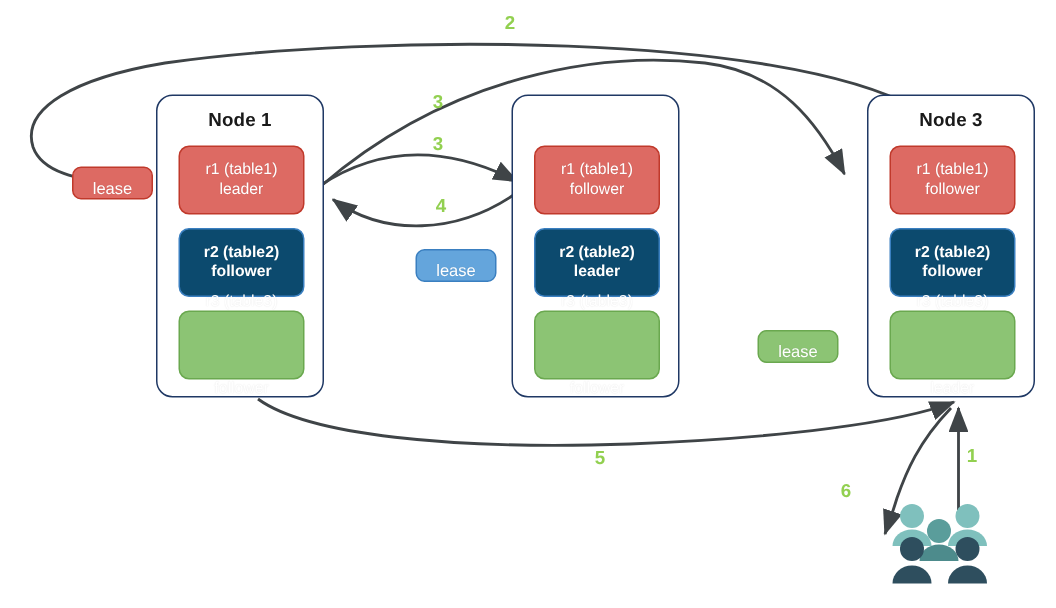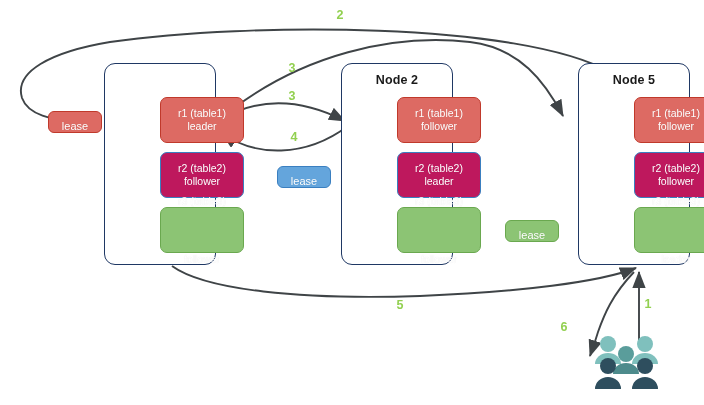--- a/index.html
+++ b/index.html
@@ -46,25 +46,24 @@
     border-radius: 7px;
     box-sizing: border-box;
     display: flex;
     flex-direction: column;
     align-items: center;
     justify-content: center;
     color: #ffffff;
     font-size: 10.5px;
     line-height: 13px;
     text-shadow: 0 0 1px rgba(0,0,0,0.12);
-    margin-left: 41px;
   }
   .replica .l1, .replica .l2 { display: block; }
   .rep-red   { background: #dd6a63; border: 1.6px solid #c0392b; }
-  .rep-blue  { background: #be185d; border: 1.6px solid #3a7fc0; }
+  .rep-blue  { background: #0c4a6e; border: 1.6px solid #3a7fc0; font-weight: bold; }
   .rep-green { background: #8cc474; border: 1.6px solid #6aa84f; gap: 45px; }
   .lease {
     position: absolute;
     border-radius: 6px;
     box-sizing: border-box;
     display: flex;
     align-items: flex-end;
     justify-content: center;
     color: #ffffff;
     font-size: 11px;
@@ -133,54 +132,54 @@
 
   <div class="lease lease-blue" style="left:277px; top:166px;">
     <span>lease</span>
   </div>
 
   <div class="lease lease-green" style="left:505px; top:220px;">
     <span>lease</span>
   </div>
 
   <div class="node-box" style="left:104px; top:63px; width:112px; height:202px;">
+    <div class="node-title">Node 1</div>
 
     <div class="replica rep-red" style="top:33px;">
       <span class="l1">r1 (table1)</span>
       <span class="l2">leader</span>
     </div>
     <div class="replica rep-blue" style="top:88px;">
       <span class="l1">r2 (table2)</span>
       <span class="l2">follower</span>
     </div>
     <div class="replica rep-green" style="top:143px;">
       <span class="l1">r3 (table3)</span>
       <span class="l2">follower</span>
     </div>
   </div>
 
   <div class="node-box" style="left:341px; top:63px; width:112px; height:202px;">
-    <div class="node-title">Node 2</div>
 
     <div class="replica rep-red" style="top:33px;">
       <span class="l1">r1 (table1)</span>
       <span class="l2">follower</span>
     </div>
     <div class="replica rep-blue" style="top:88px;">
       <span class="l1">r2 (table2)</span>
       <span class="l2">leader</span>
     </div>
     <div class="replica rep-green" style="top:143px;">
       <span class="l1">r3 (table3)</span>
       <span class="l2">follower</span>
     </div>
   </div>
 
   <div class="node-box" style="left:578px; top:63px; width:112px; height:202px;">
-    <div class="node-title">Node 5</div>
+    <div class="node-title">Node 3</div>
 
     <div class="replica rep-red" style="top:33px;">
       <span class="l1">r1 (table1)</span>
       <span class="l2">follower</span>
     </div>
     <div class="replica rep-blue" style="top:88px;">
       <span class="l1">r2 (table2)</span>
       <span class="l2">follower</span>
     </div>
     <div class="replica rep-green" style="top:143px;">

